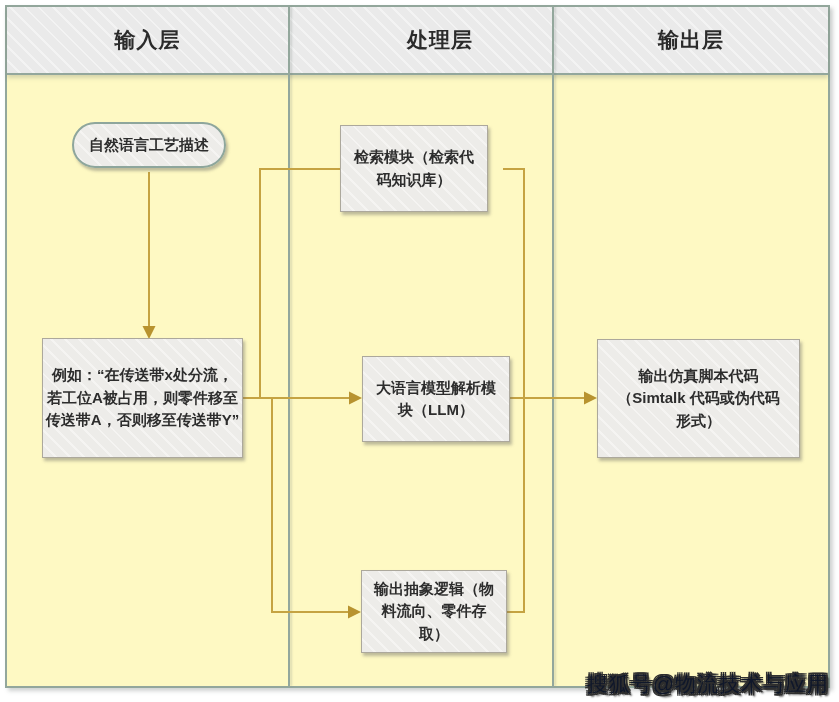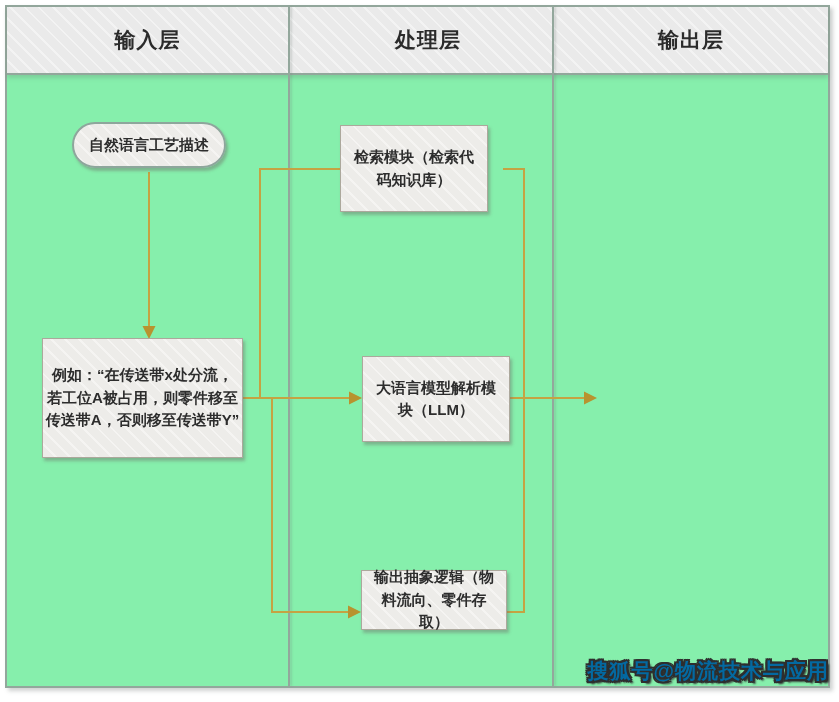--- a/index.html
+++ b/index.html
@@ -2,21 +2,21 @@
 <html><head>
 <meta charset="utf-8">
 <style>
   html,body{margin:0;padding:0;background:#ffffff;}
   body{font-family:"Liberation Sans","DejaVu Sans",sans-serif;}
   #stage{position:relative;width:839px;height:702px;background:#ffffff;overflow:hidden;}
 
   
   #frame{
     position:absolute;left:5px;top:5px;width:821px;height:679px;
-    border:2px solid #93a79c;background:#86efac;
+    border:2px solid #93a79c;background:#fef9c3;
     box-shadow:3px 3px 4px rgba(120,130,125,.35);
   }
   #laneHeader{
     position:absolute;left:0;top:0;width:100%;height:66px;
     background:repeating-linear-gradient(45deg,#eaeaea 0 8px,#f3f3f3 8px 10px);
     border-bottom:2px solid #93a79c;
     box-shadow:0 3px 4px rgba(100,110,105,.25);
   }
   .lane-label{
     position:absolute;top:0;height:66px;display:flex;align-items:center;justify-content:center;
@@ -37,50 +37,50 @@
     box-sizing:border-box;
     z-index:3;
   }
   #node-natural-language{
     left:72px;top:122px;width:154px;height:46px;border-radius:26px;
     border:2px solid #8ea69c;padding:0 8px;font-size:15px;
   }
   #node-example{left:42px;top:338px;width:201px;height:120px;padding:0 2px;}
   #node-retrieval{left:340px;top:125px;width:148px;height:87px;padding:0 12px;}
   #node-llm{left:362px;top:356px;width:148px;height:86px;padding:15px 12px;}
-  #node-abstract{left:361px;top:570px;width:146px;height:60px;padding:0 12px;}
+  #node-abstract{left:361px;top:570px;width:146px;height:83px;padding:0 12px;}
   #node-output{left:597px;top:339px;width:203px;height:119px;padding:0 16px;}
 
   
   #connectors{position:absolute;left:0;top:0;width:839px;height:702px;z-index:2;}
   #connectors path{stroke:#c5a342;stroke-width:2;fill:none;}
   #connectors polygon{fill:#b8932f;stroke:none;}
 
   
   #watermark{
-    position:absolute;right:10px;bottom:17px;z-index:6;
-    font-size:21px;font-weight:bold;color:#0369a1;letter-spacing:1px;
+    position:absolute;right:10px;bottom:4px;z-index:6;
+    font-size:21px;font-weight:normal;color:#0f172a;letter-spacing:1px;
     text-shadow:
       -2px -2px 0 #2e2e2e, 2px -2px 0 #2e2e2e,
       -2px  2px 0 #2e2e2e, 2px  2px 0 #2e2e2e,
       -2px  0   0 #2e2e2e, 2px  0   0 #2e2e2e,
        0   -2px 0 #2e2e2e, 0    2px 0 #2e2e2e,
        3px  3px 2px rgba(45,45,45,.95);
   }
 </style>
 </head>
 <body>
 
 <div id="stage">
 
   <div id="frame">
     <div id="laneHeader"></div>
 
     <div class="lane-label" style="left:0;width:281px;">输入层</div>
-    <div class="lane-label" style="left:283px;width:276px;font-family:Liberation Mono, monospace;">处理层</div>
+    <div class="lane-label" style="left:295px;width:276px;font-family:Liberation Mono, monospace;">处理层</div>
     <div class="lane-label" style="left:547px;width:274px;font-family:Liberation Mono, monospace;">输出层</div>
 
     <div class="lane-divider" style="left:281px;"></div>
     <div class="lane-divider" style="left:545px;"></div>
   </div>
 
   <svg id="connectors" viewBox="0 0 839 702" xmlns="http://www.w3.org/2000/svg">
 
     <path d="M149,172 V326"></path>
     <polygon points="149,339 142.5,326 155.5,326"></polygon>
@@ -105,15 +105,16 @@
   <div class="node" id="node-natural-language">自然语言工艺描述</div>
 
   <div class="node" id="node-example">例如：“在传送带x处分流，若工位A被占用，则零件移至传送带A，否则移至传送带Y”</div>
 
   <div class="node" id="node-retrieval">检索模块（检索代码知识库）</div>
 
   <div class="node" id="node-llm">大语言模型解析模块（LLM）</div>
 
   <div class="node" id="node-abstract">输出抽象逻辑（物料流向、零件存取）</div>
 
+  <div class="node" id="node-output">输出仿真脚本代码（Simtalk 代码或伪代码形式）</div>
 
   <div id="watermark">搜狐号@物流技术与应用</div>
 </div>
 
 </body></html>

